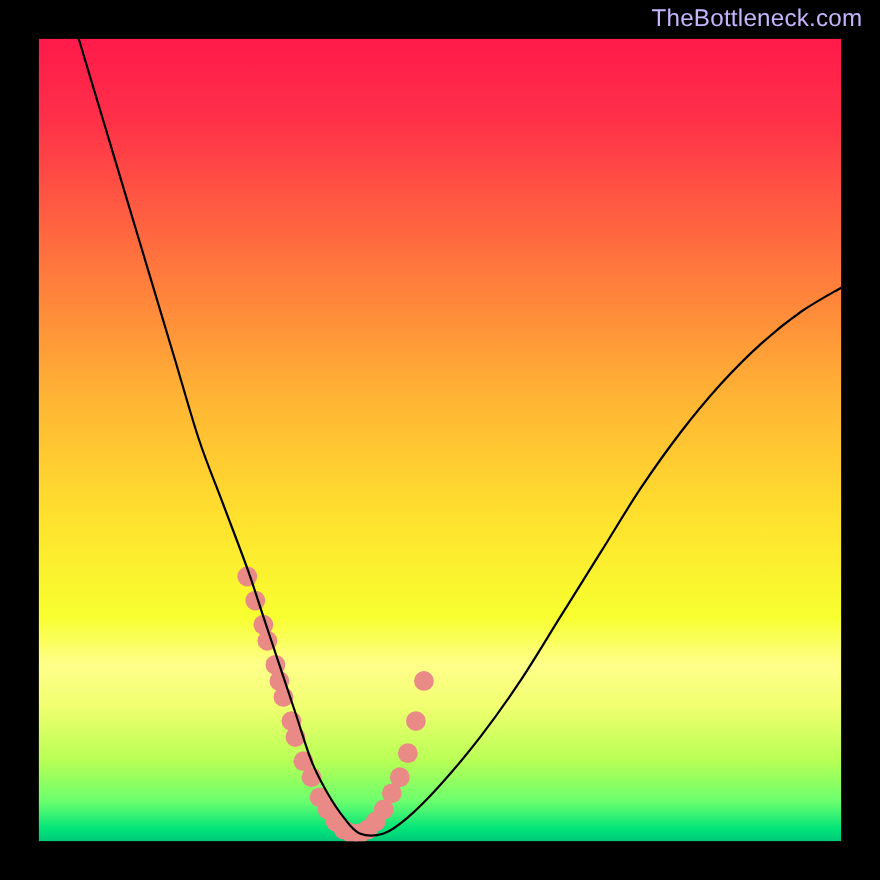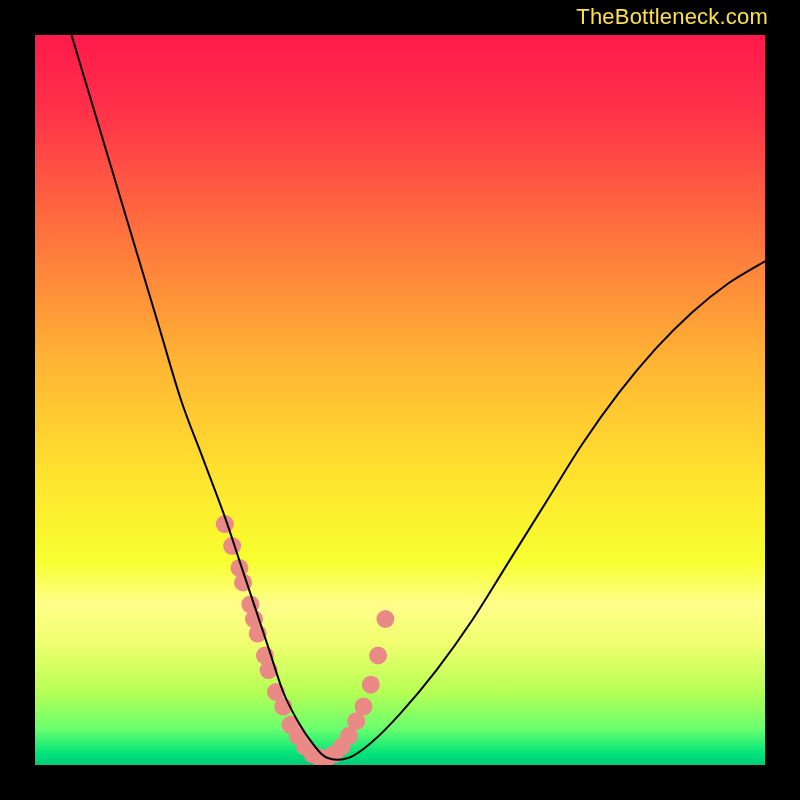--- a/index.html
+++ b/index.html
@@ -30,22 +30,22 @@
   .gradient {
     position: absolute;
     top: 0;
     left: 0;
     width: 100%;
     height: 100%;
   }
   .watermark {
     position: absolute;
     top: 4px;
-    right: 32px;
-    color: #fde047;
+    right: 16px;
+    color: #c4b5fd;
     font-size: 22px;
     font-weight: 500;
     letter-spacing: 0.2px;
   }
   svg.curve {
     position: absolute;
     top: 0;
     left: 0;
     width: 100%;
     height: 100%;

